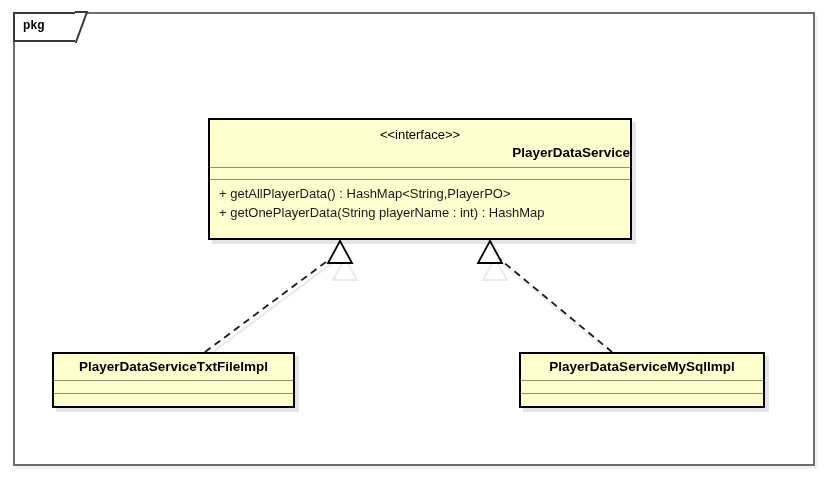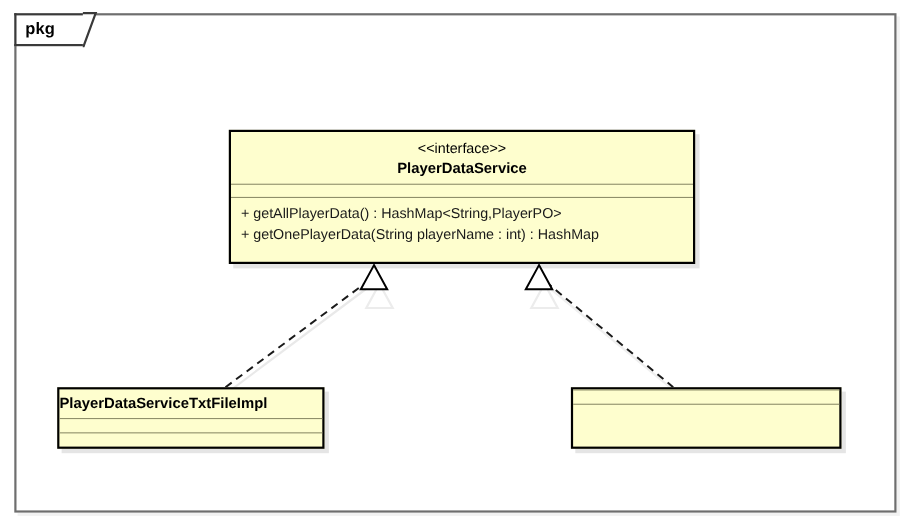--- a/index.html
+++ b/index.html
@@ -50,21 +50,21 @@
     top: 10px;
     width: 24px;
     height: 34px;
     overflow: hidden;
     pointer-events: none;
   }
   .pkg-tab-label {
     position: absolute;
     left: 23px;
     top: 18px;
-    font-size: 15px;
+    font-size: 12px;
     font-weight: bold;
     color: #000000;
     letter-spacing: 0.1px;
     white-space: nowrap;
   }
 
   
   .uml-box {
     position: absolute;
     box-sizing: border-box;
@@ -93,20 +93,21 @@
     color: #000000;
     line-height: 17px;
     white-space: nowrap;
   }
   .iface-name {
     font-size: 13.5px;
     font-weight: bold;
     color: #000000;
     line-height: 19px;
     white-space: nowrap;
+    text-align: right;
   }
   .iface-attrs {
     height: 11px;
   }
   .iface-methods {
     padding: 4px 0 4px 9px;
   }
   .method-line {
     font-size: 13px;
     color: #1a1a1a;
@@ -124,21 +125,21 @@
     width: 243px;
   }
   #impl-mysql-box {
     left: 519px;
     top: 352px;
     width: 246px;
   }
   .impl-name {
     height: 26px;
     line-height: 26px;
-    text-align: left;
+    text-align: center;
     font-size: 13.5px;
     font-weight: bold;
     color: #000000;
     white-space: nowrap;
   }
   .impl-attrs { height: 12px; }
   .impl-ops   { height: 14px; }
 
   
   #connectors {
@@ -196,17 +197,18 @@
     </div>
   </div>
 
   <div class="uml-box impl-box" id="impl-txtfile-box">
     <div class="impl-name">PlayerDataServiceTxtFileImpl</div>
     <div class="impl-attrs uml-compartment-sep"></div>
     <div class="impl-ops uml-compartment-sep"></div>
   </div>
 
   <div class="uml-box impl-box" id="impl-mysql-box">
+    <div class="impl-name">PlayerDataServiceMySqlImpl</div>
     <div class="impl-attrs uml-compartment-sep"></div>
     <div class="impl-ops uml-compartment-sep"></div>
   </div>
 
 </div>
 
 </body></html>

